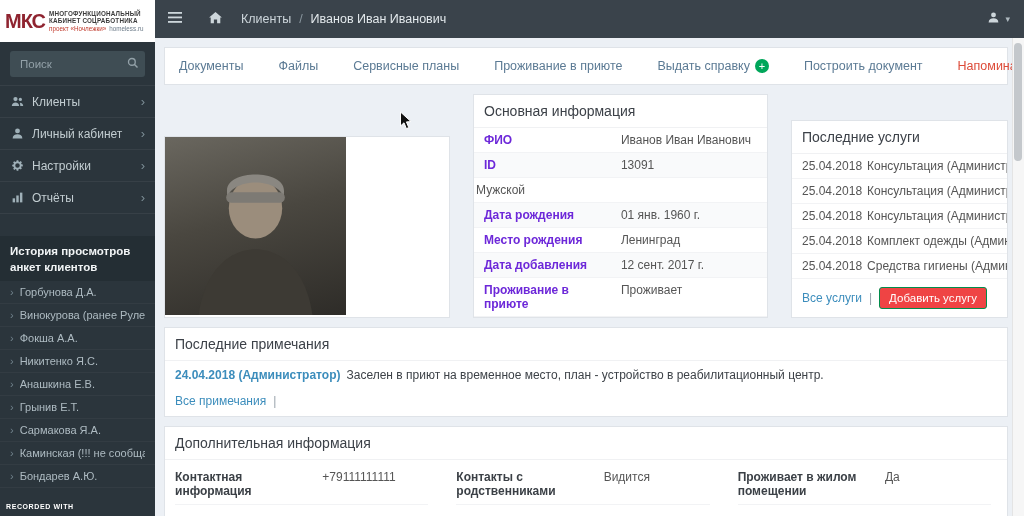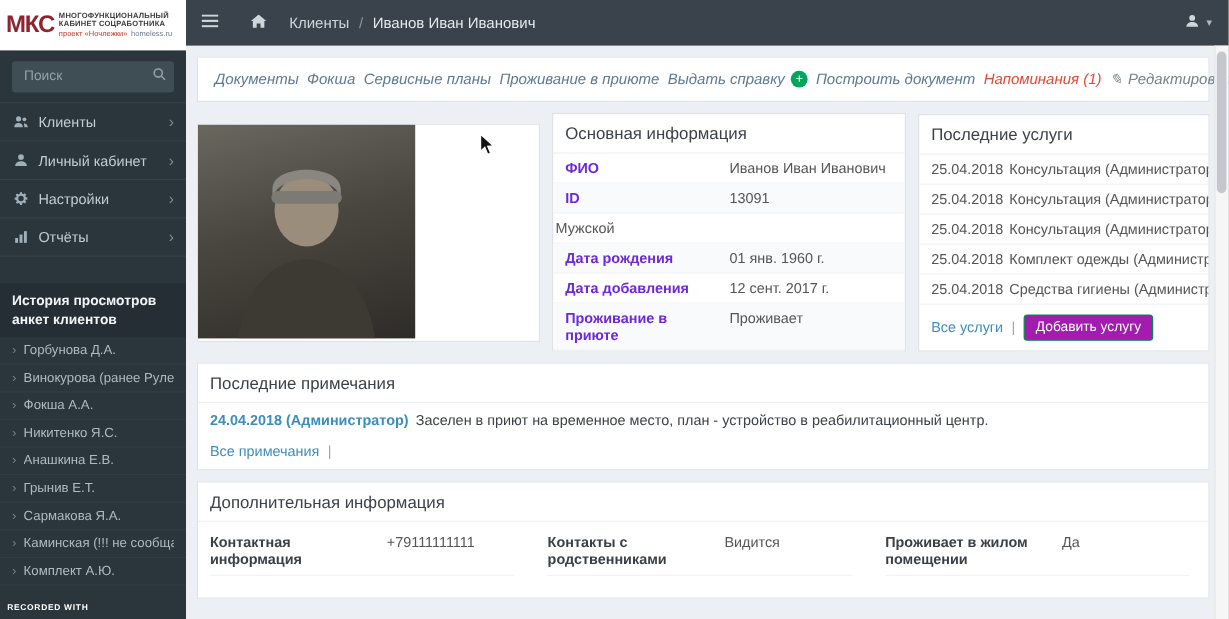--- a/index.html
+++ b/index.html
@@ -39,44 +39,44 @@
   .crumbs{display:flex;align-items:center;gap:8px;margin-left:6px;}
   .crumb-link{color:#cdd6db;cursor:pointer;text-decoration:none;}
   .crumb-sep{color:#8a969e;}
   .crumb-cur{color:#e3e9ec;}
   .tb-right{margin-left:auto;display:flex;align-items:center;gap:5px;padding:0 14px;height:38px;cursor:pointer;}
   .tb-caret{font-size:9px;color:#aeb9bf;}
 
   
   .content{flex:1;padding:9px 16px 0 9px;overflow:hidden;}
   .panel{background:#fff;border:1px solid #dfe3e8;}
-  .tabbar{display:flex;align-items:center;gap:7px;height:36px;padding:0 14px;margin-bottom:9px;font-size:12.5px;font-style:italic;}
+  .tabbar{display:flex;align-items:center;gap:35px;height:36px;padding:0 14px;margin-bottom:9px;font-size:12.5px;}
   .tab{color:#5b7a94;cursor:pointer;display:flex;align-items:center;gap:5px;white-space:nowrap;}
   .tab.red{color:#dd4b39;}
   .plus-circle{display:inline-flex;align-items:center;justify-content:center;width:14px;height:14px;border-radius:50%;background:#00a65a;color:#fff;font-size:11px;line-height:1;}
   .edit-link{margin-left:auto;color:#76828c;cursor:pointer;display:flex;align-items:center;gap:5px;}
   .pencil{font-size:12px;}
 
-  .top-row{display:flex;gap:10px;align-items:center;}
+  .top-row{display:flex;gap:23px;align-items:flex-end;}
   .photo-panel{width:284px;height:180px;flex-shrink:0;padding:0;}
   .photo{width:181px;height:178px;background:linear-gradient(165deg,#6a675f 0%,#4a4740 45%,#2e2c28 100%);position:relative;overflow:hidden;}
   .info-panel{width:293px;flex-shrink:0;}
   .services-panel{flex:1;min-width:0;}
 
   .panel-title{font-size:14px;color:#3c4148;padding:8px 10px;border-bottom:1px solid #f0f1f3;}
   .info-row{display:flex;font-size:12px;border-bottom:1px solid #f2f3f5;}
   .info-row:nth-child(even){background:#f9fafb;}
   .info-label{flex:0 0 44%;padding:5px 6px 5px 10px;font-weight:bold;color:#6d28d9;}
   .info-value{flex:1;padding:5px 8px 5px 2px;color:#555;}
 
   .svc-item{display:flex;gap:5px;font-size:12px;color:#555;padding:5px 10px;border-bottom:1px solid #f2f3f5;white-space:nowrap;overflow:hidden;}
   .panel-footer{display:flex;align-items:center;gap:7px;padding:8px 10px;font-size:12px;}
   .blue-link{color:#3c8dbc;cursor:pointer;text-decoration:none;}
   .sep{color:#9aa4ad;}
-  .btn-green{background:#a21caf;border:1px solid #008d4c;color:#fff;font-size:11.5px;padding:4px 9px;border-radius:3px;cursor:pointer;font-family:"Liberation Sans",sans-serif;}
+  .btn-green{background:#ef4444;border:1px solid #008d4c;color:#fff;font-size:11.5px;padding:4px 9px;border-radius:3px;cursor:pointer;font-family:"Liberation Sans",sans-serif;}
 
   .notes-panel{margin-top:9px;}
   .notes-body{padding:4px 10px 0;}
   .note{font-size:12px;color:#3d4248;padding:3px 0;}
   .note-date{color:#3c8dbc;font-weight:bold;margin-right:6px;cursor:pointer;text-decoration:none;}
   .notes-panel .panel-footer{padding-top:9px;}
 
   .extra-panel{margin-top:9px;}
   .extra-cols{display:flex;gap:28px;padding:4px 16px 18px 10px;}
   .x-col{flex:1;min-width:0;}
@@ -191,21 +191,21 @@
       <li class="hist-item">
           <span class="hist-chev">›</span>
           <span class="hist-name">Сармакова Я.А.</span>
         </li>
       <li class="hist-item">
           <span class="hist-chev">›</span>
           <span class="hist-name">Каминская (!!! не сообщат</span>
         </li>
       <li class="hist-item">
           <span class="hist-chev">›</span>
-          <span class="hist-name">Комплект А.Ю.</span>
+          <span class="hist-name">Бондарев А.Ю.</span>
         </li>
     </ul>
     <div class="recorded">RECORDED WITH</div>
   </aside>
 
   <div class="main-col">
 
     <header class="topbar">
       <div class="tb-btn">
         <span><svg width="14" height="11" viewBox="0 0 14 11" fill="#cdd6db">
@@ -230,21 +230,21 @@
               <path d="M2 14c0-3.2 2.7-5 6-5s6 1.8 6 5z"></path>
             </svg></span>
         <span class="tb-caret">▾</span>
       </div>
     </header>
 
     <div class="content">
 
       <div class="panel tabbar">
         <a class="tab">Документы</a>
-        <a class="tab">Фокша</a>
+        <a class="tab">Файлы</a>
         <a class="tab">Сервисные планы</a>
         <a class="tab">Проживание в приюте</a>
         <a class="tab">
           <span>Выдать справку</span>
           <span class="plus-circle">+</span>
         </a>
         <a class="tab">Построить документ</a>
         <a class="tab red">Напоминания (1)</a>
         <a class="edit-link">
           <span class="pencil">✎</span>
@@ -277,20 +277,24 @@
                 <span class="info-value">13091</span>
               </div>
             <div class="info-row">
                 <span class="info-value">Мужской</span>
               </div>
             <div class="info-row">
                 <span class="info-label">Дата рождения</span>
                 <span class="info-value">01 янв. 1960 г.</span>
               </div>
             <div class="info-row">
+                <span class="info-label">Место рождения</span>
+                <span class="info-value">Ленинград</span>
+              </div>
+            <div class="info-row">
                 <span class="info-label">Дата добавления</span>
                 <span class="info-value">12 сент. 2017 г.</span>
               </div>
             <div class="info-row">
                 <span class="info-label">Проживание в приюте</span>
                 <span class="info-value">Проживает</span>
               </div>
           </div>
         </div>
 

